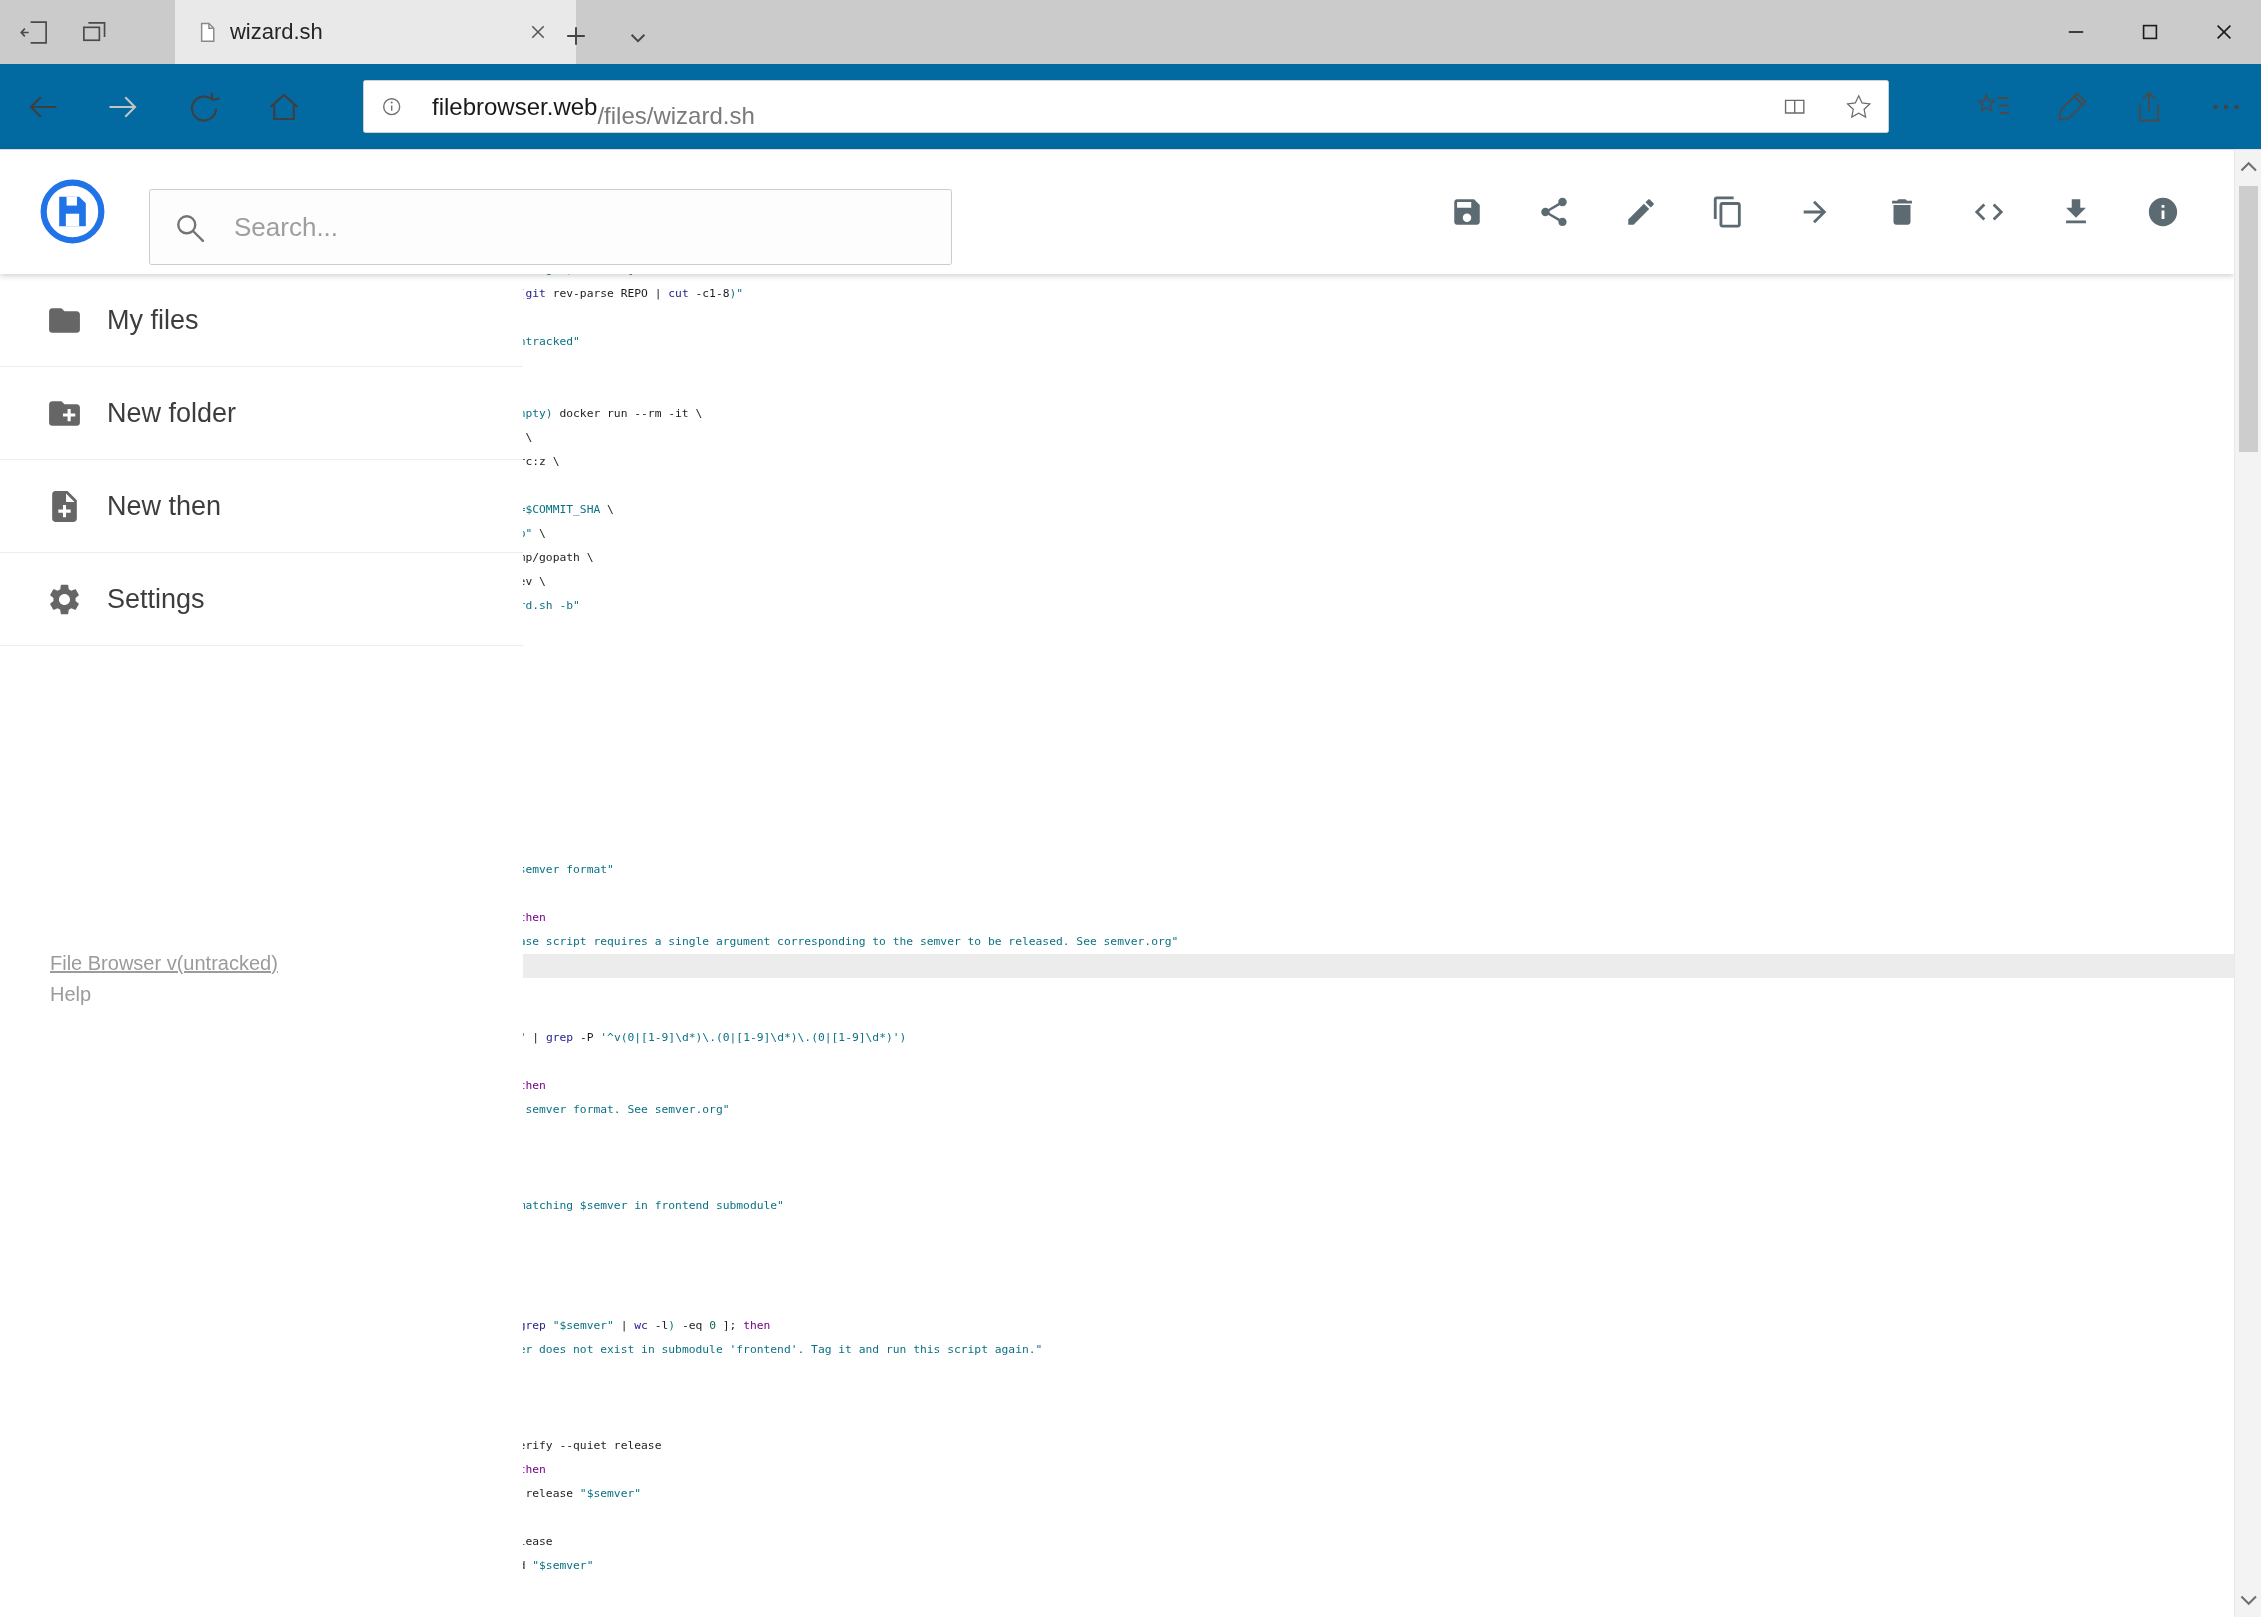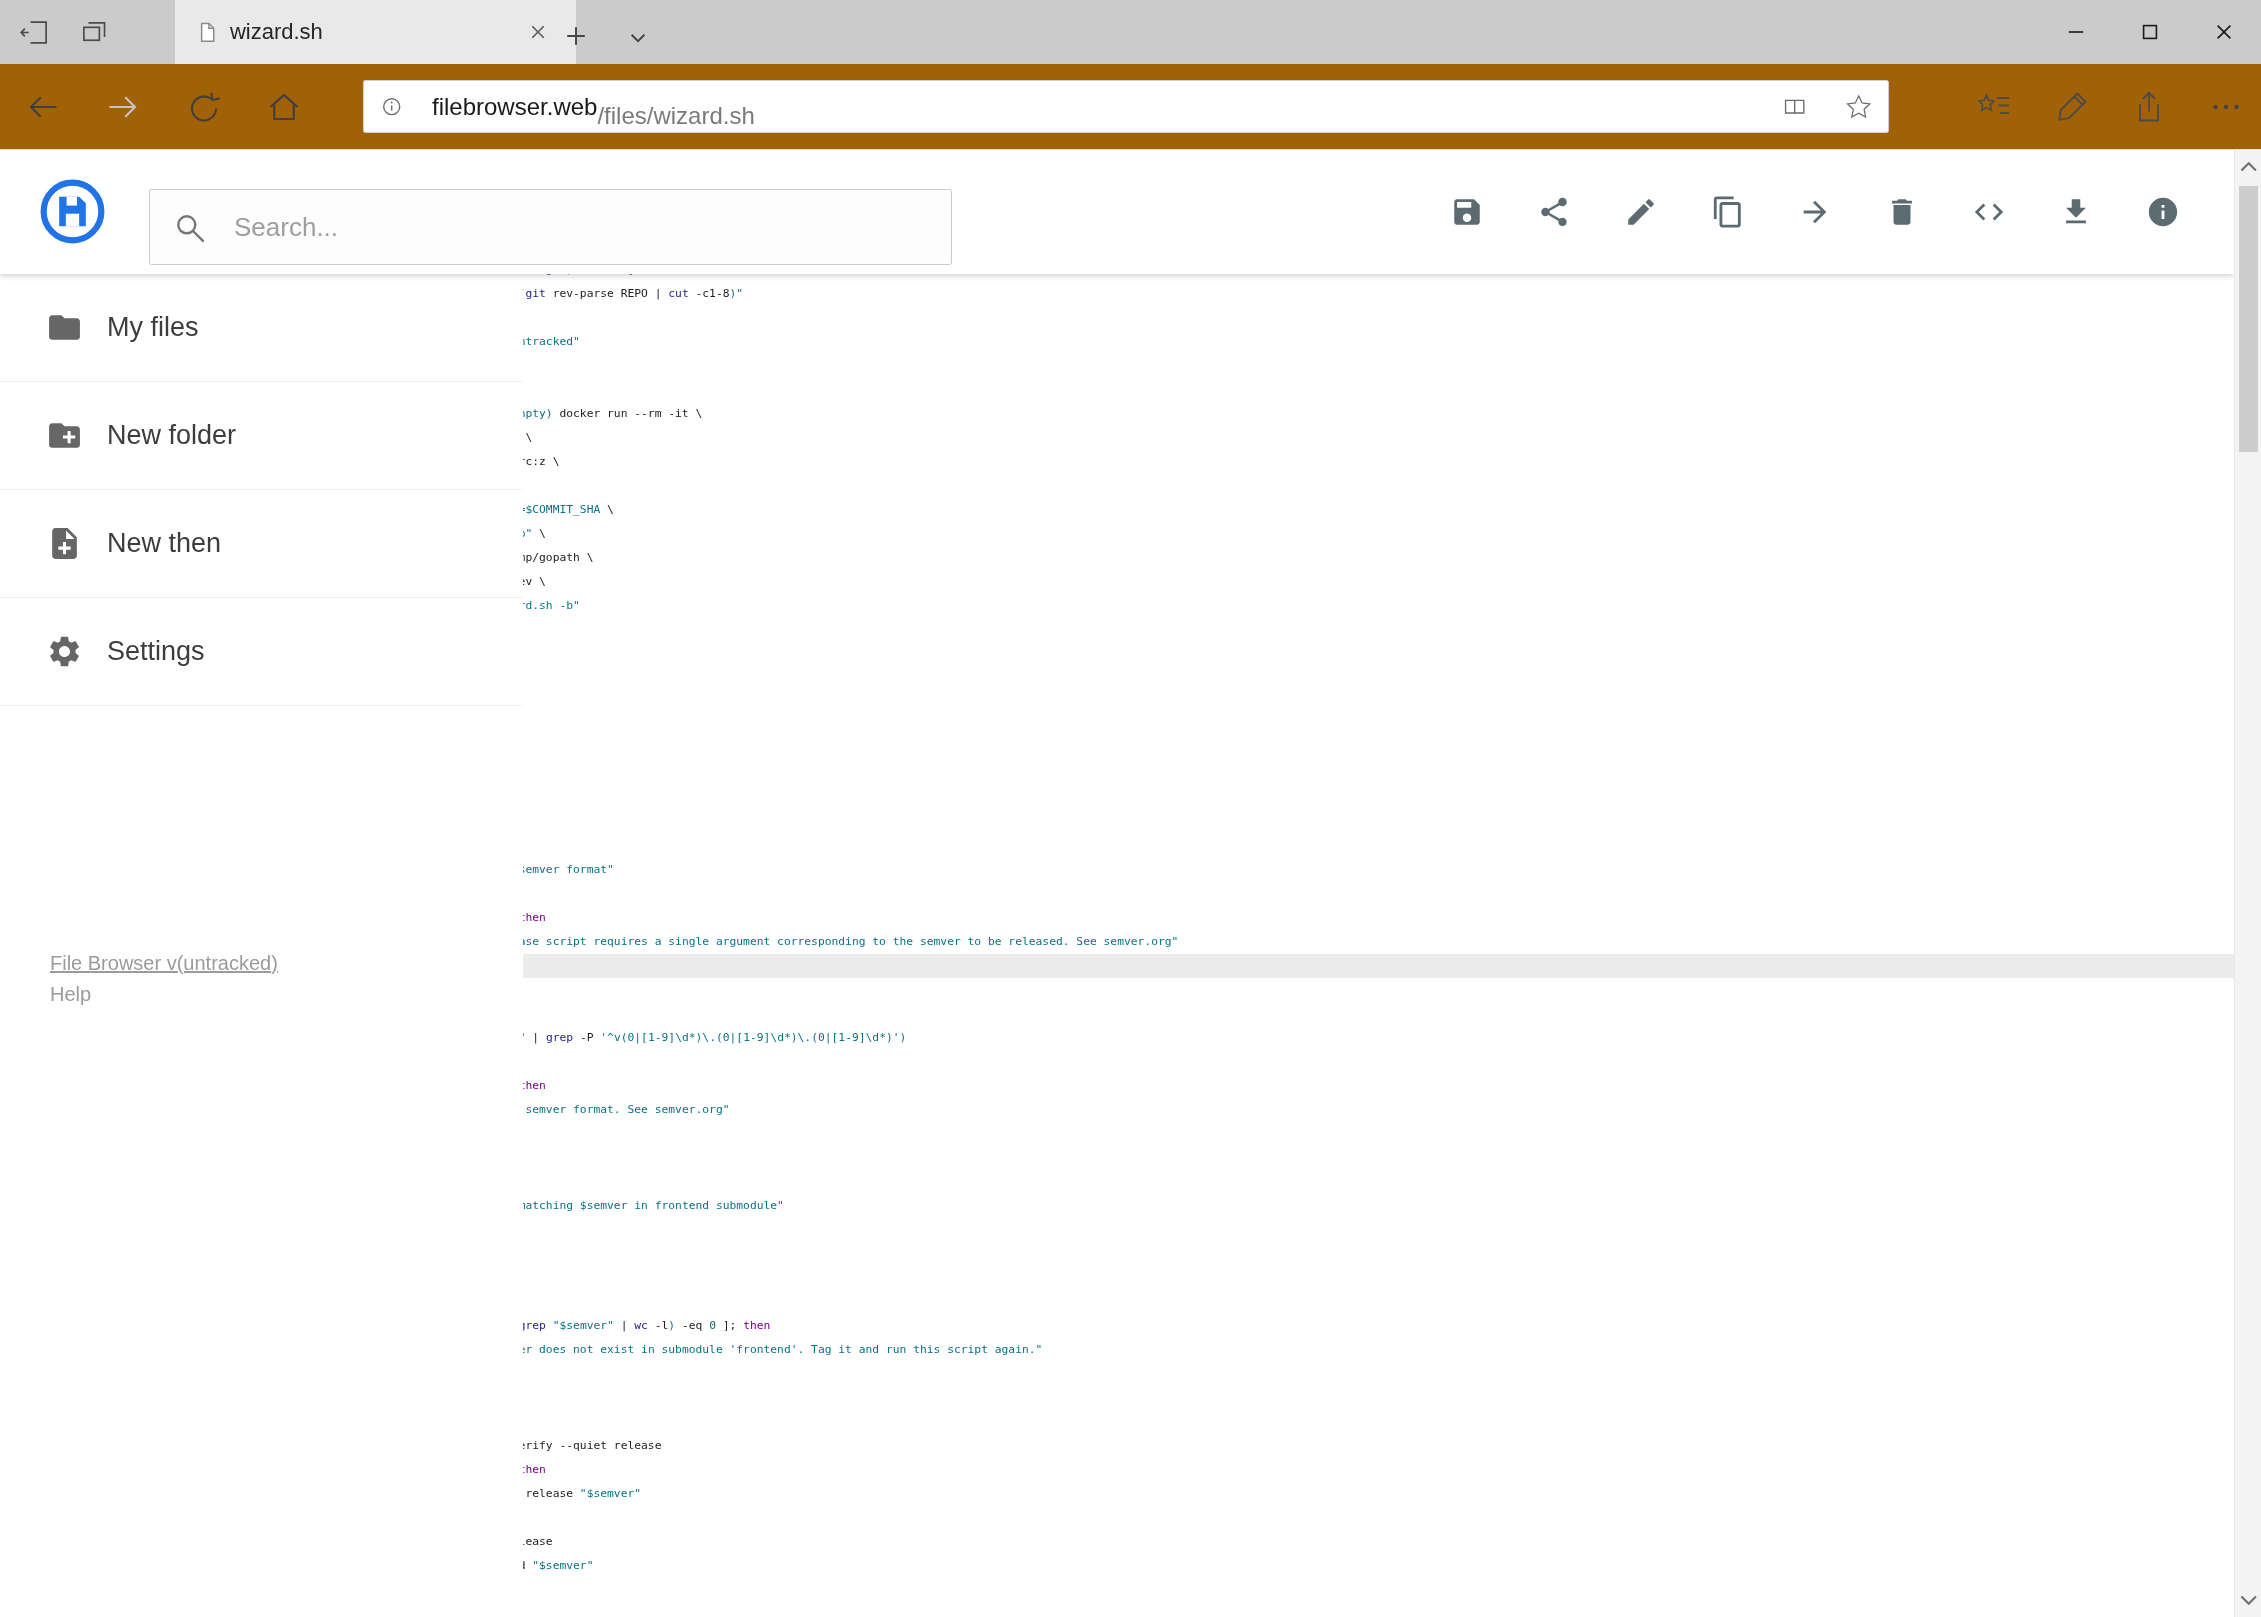--- a/index.html
+++ b/index.html
@@ -11,42 +11,42 @@
   .tabstrip { position:absolute; top:0; left:0; right:0; height:64px; background:#cbcbcb; }
   .sicon { position:absolute; top:16px; width:32px; height:32px; display:flex; align-items:center; justify-content:center; }
   .tab { position:absolute; left:137px; top:0; width:401px; height:64px; background:#e9e9e9; display:flex; align-items:center;margin-left:38px; }
   .favicon { margin-left:21px; display:flex; }
   .tab-title { margin-left:11.3px; font-size:22px; color:#262626; }
   .tab-close { position:absolute; right:29px; top:22.6px; display:flex; }
   .winbtns { position:absolute; right:0; top:0; height:64px; display:flex; }
   .winbtn { width:74px; height:64px; display:flex; align-items:center; justify-content:center; }
 
   
-  .navbar { position:absolute; top:64px; left:0; right:0; height:86px; background:#a16207; border-bottom:0.8px solid #e4e4e4; }
+  .navbar { position:absolute; top:64px; left:0; right:0; height:86px; background:#0369a1; border-bottom:0.8px solid #e4e4e4; }
   .navbtn { position:absolute; top:25px; width:36px; height:36px; display:flex; align-items:center; justify-content:center; }
   .addressbar { position:absolute; left:363px; top:16px; width:1526px; height:53px; background:#fff; border:0.8px solid #cfcfcf; border-radius:2.4px; }
   .ab-icon { position:absolute; top:12px; width:27.4px; height:27.4px; display:flex; align-items:center; justify-content:center; }
   .url { position:absolute; left:68px; top:0; height:52px; display:flex; align-items:center; font-size:24px; color:#1a1a1a; }
   .url b { font-weight:normal; color:#1a1a1a; }
   .url .path { color:#7a7a7a;margin-top:18px; }
 
   
   .page { position:absolute; top:150px; left:0; right:0; bottom:0; background:#fff; }
 
   .fb-header { position:absolute; top:0; left:0; right:27.4px; height:124px; background:#fff; box-shadow:0 2.4px 5.7px rgba(0,0,0,0.18); z-index:5; }
   .logo { position:absolute; left:37px; top:26px; width:71px; height:71px; }
   .searchbox { position:absolute; left:149px; top:23.4px; width:803px; height:76px; background:#fdfdfd; border:0.8px solid #cccccc; border-radius:2.4px;margin-top:16px; }
   .mag { position:absolute; left:22.6px; top:21px; }
   .search-input { position:absolute; left:0; top:0; width:100%; height:100%; border:none; outline:none; background:transparent; padding-left:84px; font-family:"Liberation Sans",sans-serif; font-size:26px; color:#444; }
   .search-input::placeholder { color:#9e9e9e; }
   .toolbar { position:absolute; left:1450px; top:0; height:100%; display:flex; align-items:center; gap:53px; }
   .tool-btn { width:34px; height:34px; display:flex; align-items:center; justify-content:center; }
 
   .sidebar { position:absolute; top:124px; left:0; width:523px; bottom:0; background:#fff; z-index:2; }
-  .side-row { height:108px; display:flex; align-items:center; border-bottom:0.8px solid #ededed; }
+  .side-row { height:93px; display:flex; align-items:center; border-bottom:0.8px solid #ededed; }
   .side-row .sico { margin-left:46px; display:flex; }
   .side-row .slabel { margin-left:24px; font-size:27px; color:#3d3d3d; }
   .version { position:absolute; left:50px; top:678px; font-size:20px; color:#9b9b9b;text-decoration:underline; }
   .help { position:absolute; left:50px; top:709px; font-size:20px; color:#9b9b9b; }
 
   
   .editor { position:absolute; left:315px; top:108px; right:27.4px; bottom:0; z-index:1; overflow:hidden; }
   .line { position:relative; height:24px; line-height:24px; white-space:pre; font-family:"DejaVu Sans Mono",monospace; font-size:11.3px; color:#1d1d1d; }
   .line.active { background:linear-gradient(to right, rgba(0,0,0,0) 55px, #ececec 55px); }
   .ln { display:inline-block; width:55px; text-align:right; color:#9b9b9b; }

